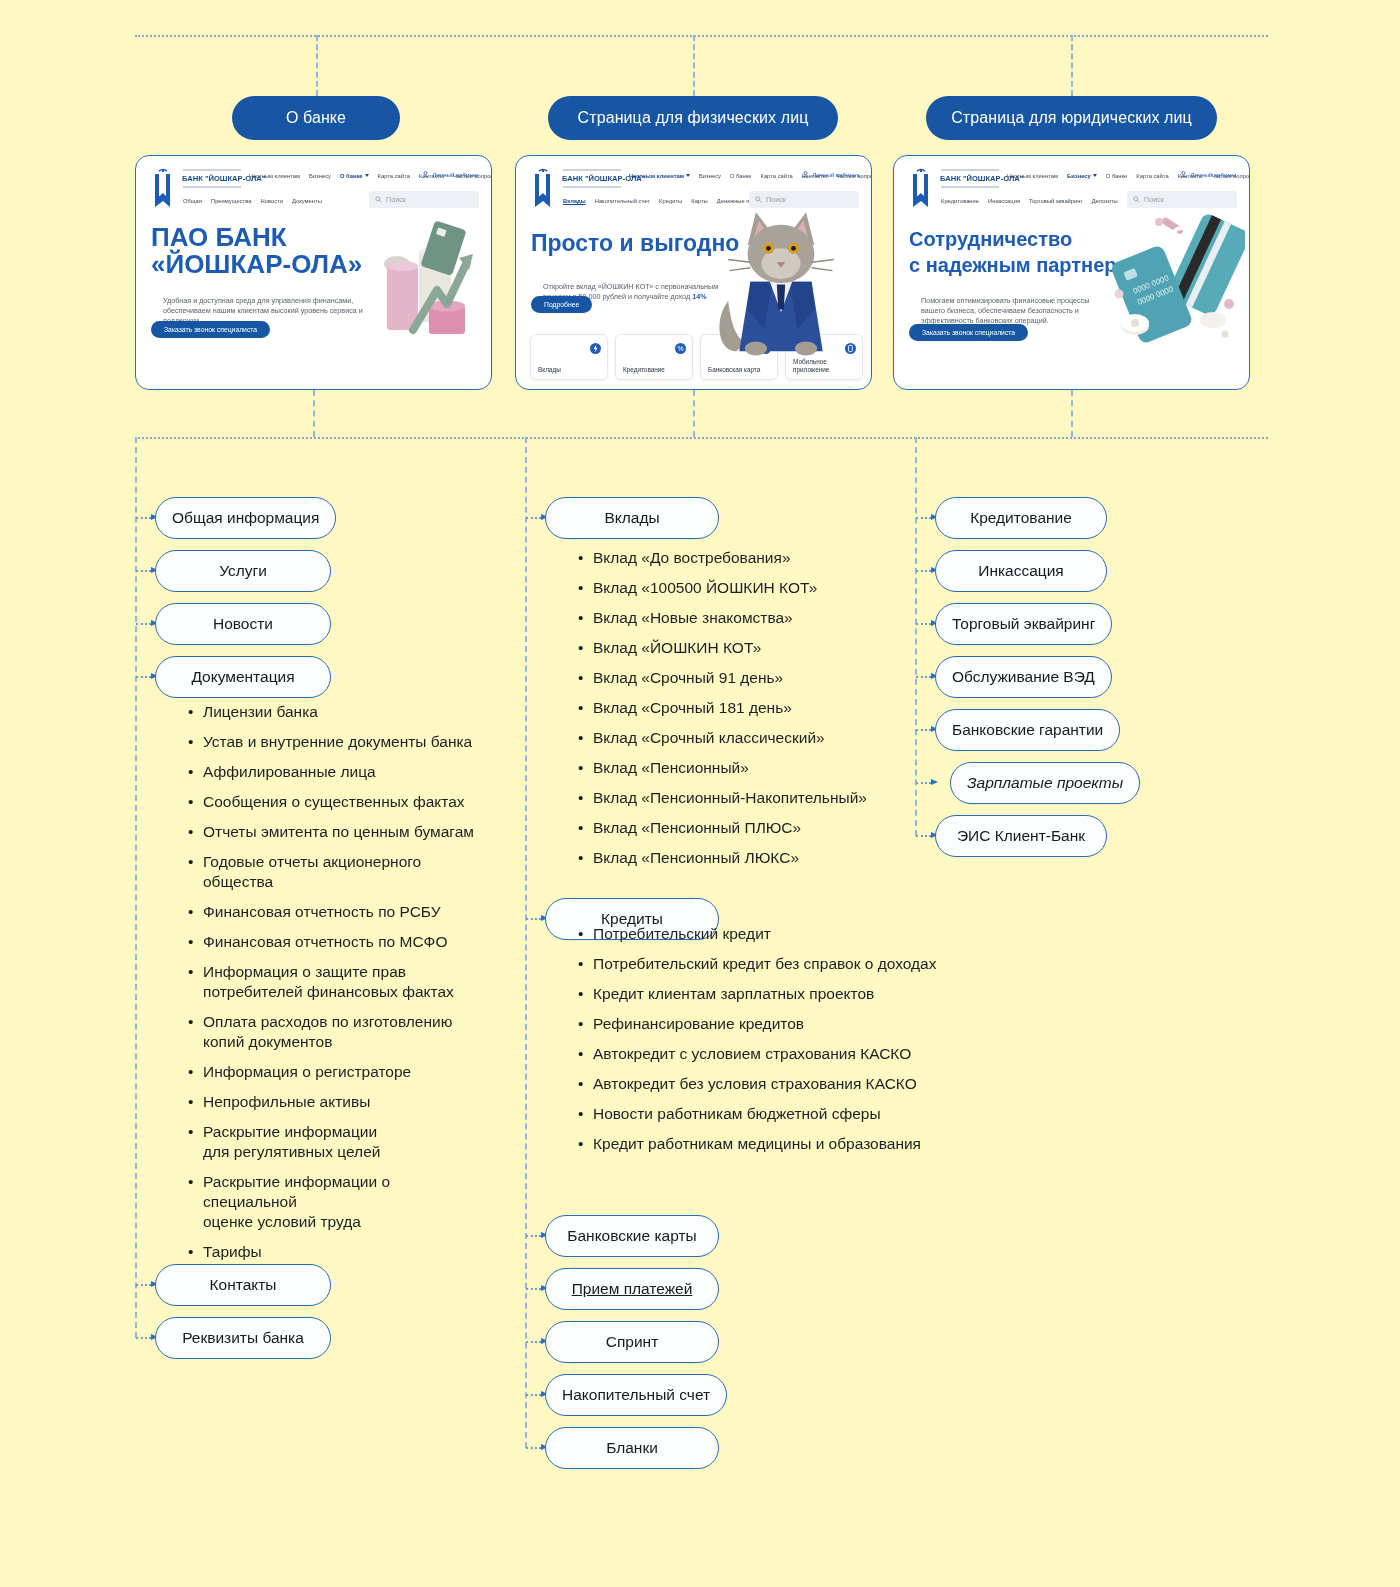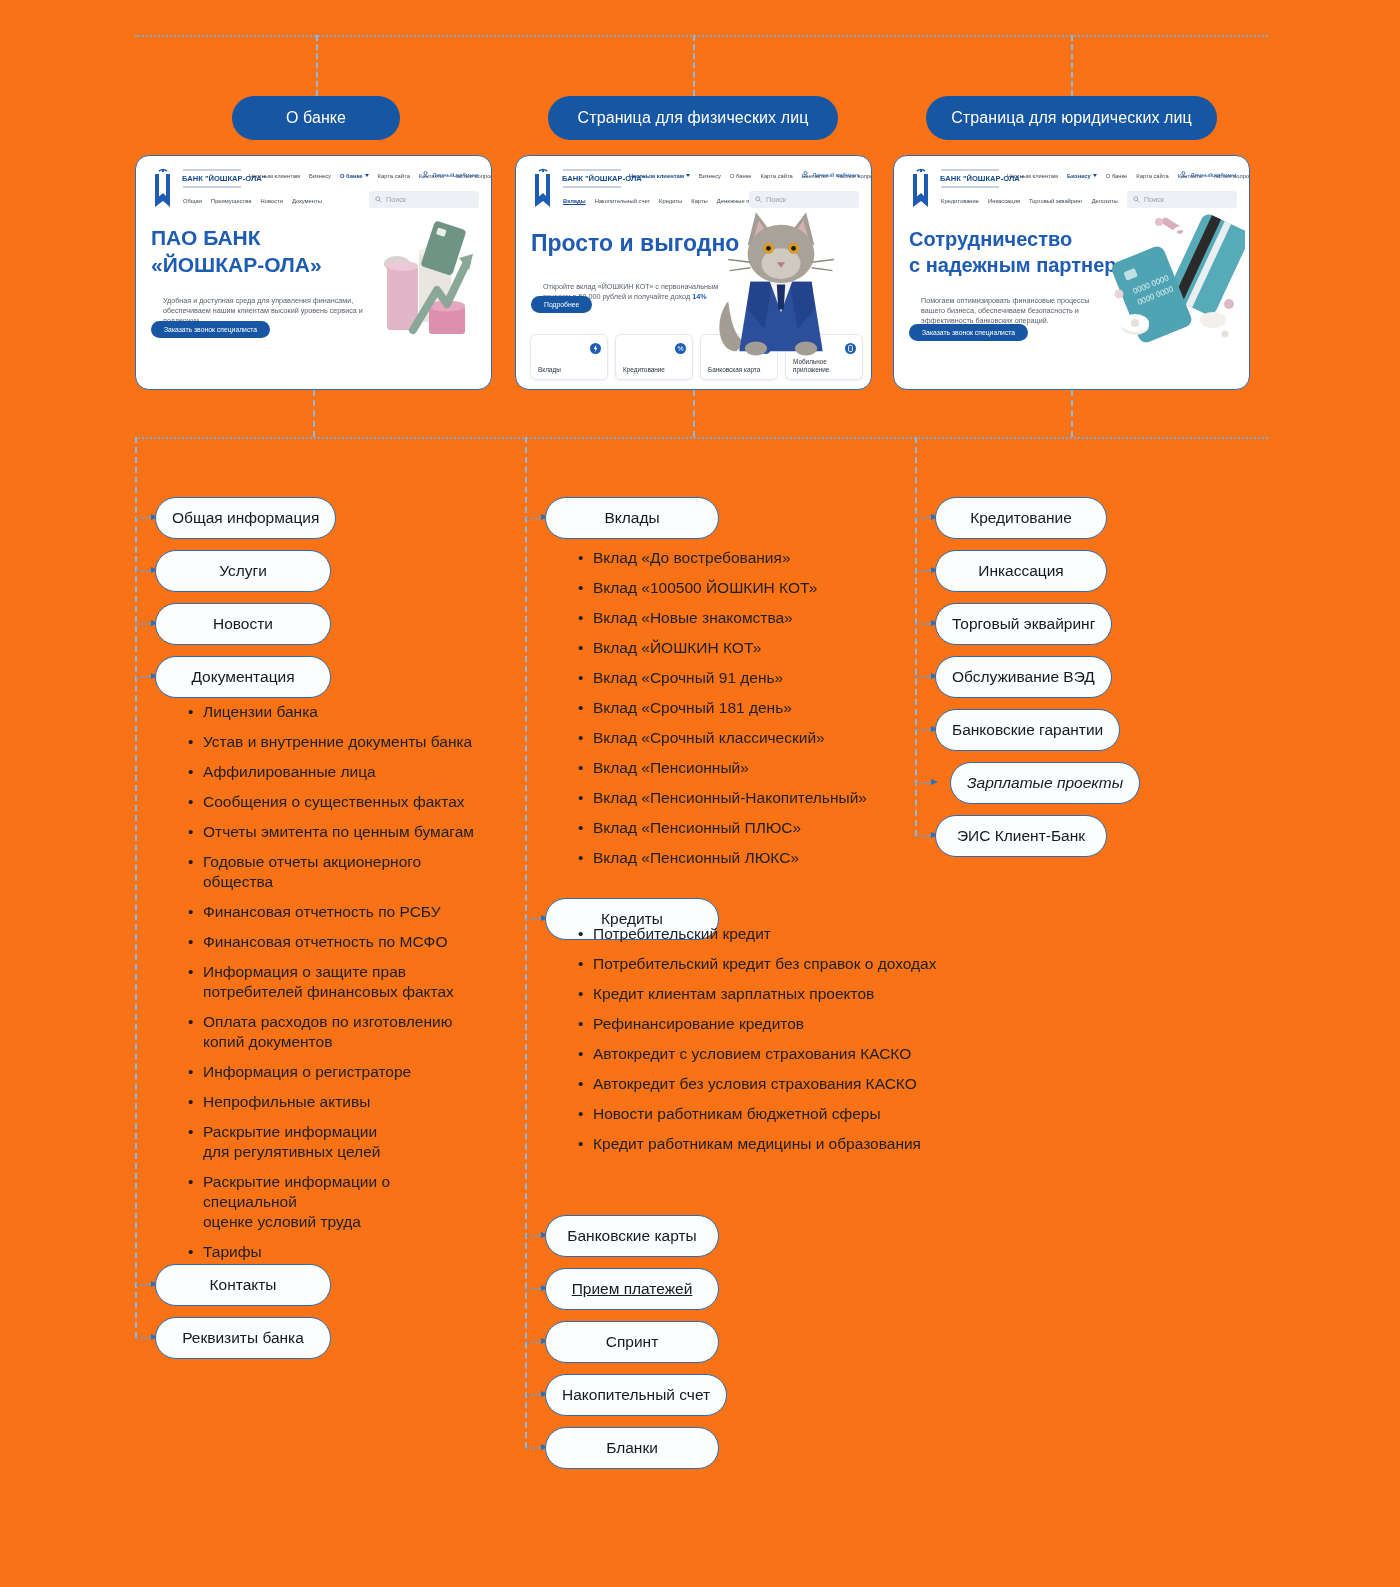--- a/index.html
+++ b/index.html
@@ -1,16 +1,16 @@
 <!DOCTYPE html>
 <html><head>
 <meta charset="utf-8">
 <style>
   html,body{margin:0;padding:0;background:#edf1f8;font-family:"Liberation Sans",sans-serif;}
-  #canvas{position:relative;width:1400px;height:1587px;background:#f97316;overflow:hidden;}
+  #canvas{position:relative;width:1400px;height:1587px;background:#fef9c3;overflow:hidden;}
 
   
   .hline{position:absolute;height:0;border-top:2.6px dotted #7ea9d3;}
   .vline{position:absolute;width:0;border-left:2px dashed #93b6db;}
   .rail{position:absolute;width:0;border-left:2px dashed #93b6db;}
   .arrow{position:absolute;width:15px;height:0;border-top:2px dotted #6d9dcc;}
   .arrow::after{content:"";position:absolute;right:-7px;top:-4.6px;width:0;height:0;
     border-left:7px solid #2f6db5;border-top:3.8px solid transparent;border-bottom:3.8px solid transparent;}
 
   
@@ -99,21 +99,21 @@
         <span>Новости</span>
         <span>Документы</span>
       </nav>
     <div class="search">
       <svg width="7" height="7" viewBox="0 0 10 10">
           <circle cx="4" cy="4" r="2.8" fill="none" stroke="#99a2ae" stroke-width="1.3"></circle>
           <line x1="6.2" y1="6.2" x2="9" y2="9" stroke="#99a2ae" stroke-width="1.3"></line>
         </svg>
       <span>Поиск</span>
     </div>
-    <div class="hero-title" style="top:68px;font-size:21px;line-height:27px;">ПАО БАНК
+    <div class="hero-title" style="top:68px;font-size:26px;line-height:27px;">ПАО БАНК
 «ЙОШКАР-ОЛА»</div>
     <p class="hero-desc" style="top:128px;width:225px;">Удобная и доступная среда для управления финансами, обеспечиваем нашим клиентам высокий уровень сервиса и поддержки.</p>
     <button class="cta" style="top:165px;">Заказать звонок специалиста</button>
     <svg class="illu" style="right:8px;top:58px;" width="132" height="132" viewBox="0 0 132 132">
       <ellipse cx="46" cy="50" rx="13" ry="8" fill="#d8d4cd"></ellipse>
       <rect x="68" y="38" width="32" height="70" rx="3" fill="#e9e6e0"></rect>
       <ellipse cx="84" cy="38" rx="16" ry="5" fill="#f2efe9"></ellipse>
       <g transform="rotate(18 92 34)">
           <rect x="76" y="10" width="33" height="48" rx="4" fill="#6f9486"></rect>
           <rect x="81" y="16" width="9" height="7" rx="1.5" fill="#e9efe9"></rect>

